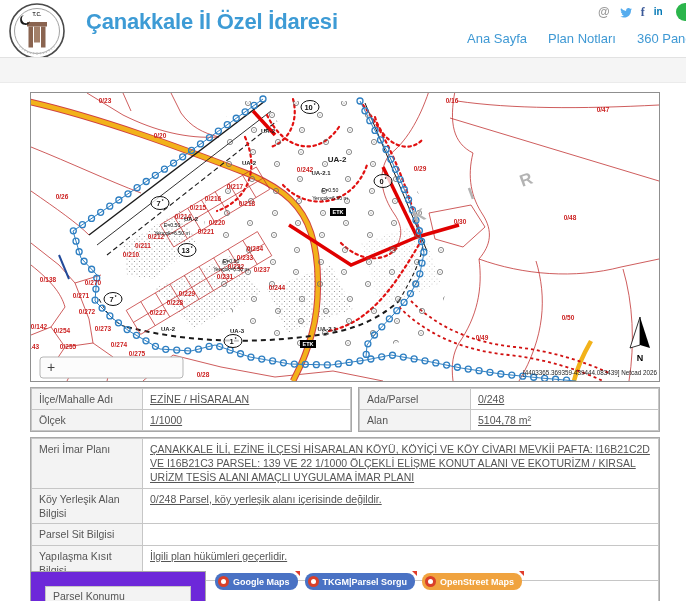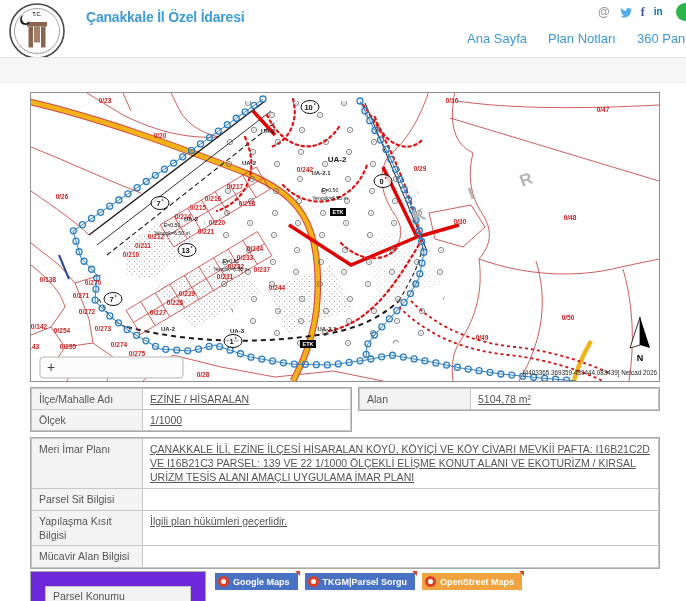--- a/index.html
+++ b/index.html
@@ -1,21 +1,21 @@
 <!DOCTYPE html>
 <html><head>
 <meta charset="utf-8">
 <style>
   html,body{margin:0;padding:0;background:#fff;font-family:"Liberation Sans",sans-serif;}
   .page{position:relative;width:686px;height:601px;overflow:hidden;background:#fff;}
 
   
   .hdr{position:absolute;top:0;left:0;width:686px;height:57px;background:#fff;}
   .logo{position:absolute;left:1px;top:2px;}
-  .title{position:absolute;left:86px;top:9px;font-size:14px;font-weight:bold;color:#3d9bd5;letter-spacing:-0.2px;white-space:nowrap;}
+  .title{position:absolute;left:86px;top:9px;font-size:22px;font-weight:bold;color:#3d9bd5;letter-spacing:-0.2px;white-space:nowrap;}
   .social{position:absolute;left:598px;top:5px;display:flex;align-items:center;gap:9px;height:14px;}
   .soc-at{color:#9a9a9a;font-size:12px;font-weight:bold;line-height:12px;}
   .soc-fb{color:#3b5998;font-size:12px;font-weight:bold;font-family:"Liberation Serif",serif;line-height:12px;}
   .soc-in{color:#0077b5;font-size:10px;font-weight:bold;line-height:12px;}
   .soc-green{position:absolute;left:676px;top:3px;width:18px;height:18px;border-radius:50%;background:#2bb54b;}
   .nav{position:absolute;left:467px;top:31px;display:flex;gap:21px;white-space:nowrap;}
   .nav a{color:#3f99d4;font-size:13px;text-decoration:none;}
   .subbar{position:absolute;top:57px;left:0;width:686px;height:24px;background:#f5f5f5;border-top:1px solid #e2e2e2;border-bottom:1px solid #ebebeb;}
 
   
@@ -28,21 +28,21 @@
   .tblwrap td{border:1px solid #c6c6c6;padding:3px 7px;vertical-align:top;line-height:1.35;}
   .tblwrap td.lbl{background:#f3f3f3;width:96px;margin-left:12px;}
   .tblwrap td.val{background:#fff;text-decoration:underline;}
   .emptyval{display:inline-block;min-height:12px;}
 
   
   .locrow{position:absolute;left:30px;top:571px;display:flex;align-items:flex-start;gap:9px;}
   .loclblwrap{border:1px solid #a8a8a8;background:#6d28d9;padding:14px;}
   .loclbl{border:1px solid #c6c6c6;background:#f3f3f3;color:#555;font-size:10.5px;padding:3px 7px;width:130px;}
   .btns{display:flex;gap:7px;padding-top:2px;}
-  .btn{display:inline-flex;align-items:center;gap:4px;height:17px;padding:0 8px 0 3px;border:none;border-radius:0;color:#fff;font-size:9px;font-weight:bold;position:relative;cursor:pointer;font-family:"Liberation Sans",sans-serif;}
+  .btn{display:inline-flex;align-items:center;gap:4px;height:17px;padding:0 8px 0 3px;border:none;border-radius:8px;color:#fff;font-size:9px;font-weight:bold;position:relative;cursor:pointer;font-family:"Liberation Sans",sans-serif;}
   .btn.blue{background:#4a72c4;}
   .btn.orange{background:#f0a33f;}
   .btn::after{content:"";position:absolute;top:-2px;right:-2px;border-left:5px solid transparent;border-top:5px solid #e03c2c;}
   .ico{width:11px;height:11px;border-radius:50%;background:#d9402a;display:flex;align-items:center;justify-content:center;flex:none;}
   .ico::after{content:"";width:5px;height:5px;border-radius:50%;background:#fff;}
 </style>
 </head>
 <body>
 
 <div class="page">
@@ -928,34 +928,42 @@
       <tr>
         <td class="lbl">Ölçek</td>
         <td class="val">1/1000</td>
       </tr>
     </tbody>
       </table>
   </div>
   <div class="tblwrap" style="left:358px;top:387px;width:300px;">
     <table>
       <tbody>
+          <tr>
+        <td class="lbl">Ada/Parsel</td>
+        <td class="val">0/248</td>
+      </tr>
       <tr>
         <td class="lbl">Alan</td>
         <td class="val">5104,78 m²</td>
       </tr>
     </tbody>
       </table>
   </div>
 
   <div class="tblwrap" style="left:30px;top:437px;width:628px;">
     <table>
       <tbody>
           <tr>
         <td class="lbl">Meri İmar Planı</td>
         <td class="val">ÇANAKKALE İLİ, EZİNE İLÇESİ HİSARALAN KÖYÜ, KÖYİÇİ VE KÖY CİVARI MEVKİİ PAFTA: I16B21C2D VE I16B21C3 PARSEL: 139 VE 22 1/1000 ÖLÇEKLİ ELİŞME KONUT ALANI VE EKOTURİZM / KIRSAL URİZM TESİS ALANI AMAÇLI UYGULAMA İMAR PLANI</td>
+      </tr>
+      <tr>
+        <td class="lbl">Köy Yerleşik Alan Bilgisi</td>
+        <td class="val">0/248 Parsel, köy yerleşik alanı içerisinde değildir.</td>
       </tr>
       <tr>
         <td class="lbl">Parsel Sit Bilgisi</td>
         <td class="val"><span class="emptyval"></span></td>
       </tr>
       <tr>
         <td class="lbl">Yapılaşma Kısıt Bilgisi</td>
         <td class="val">İlgili plan hükümleri geçerlidir.</td>
       </tr>
       <tr>

